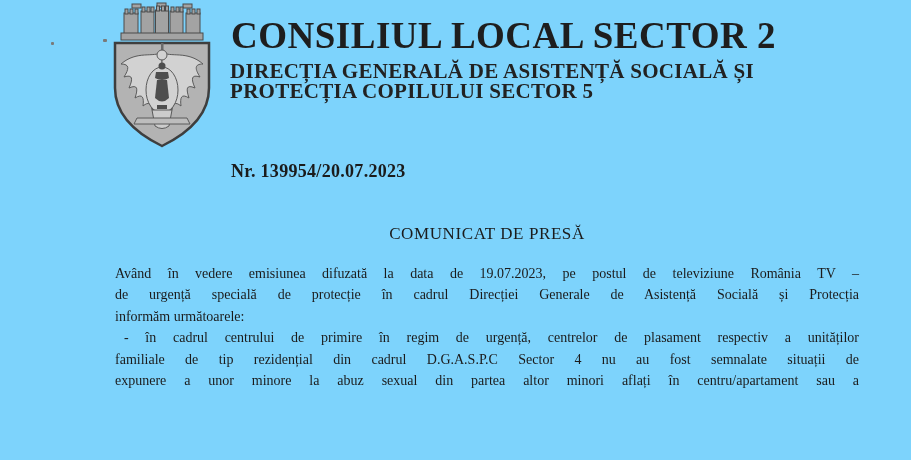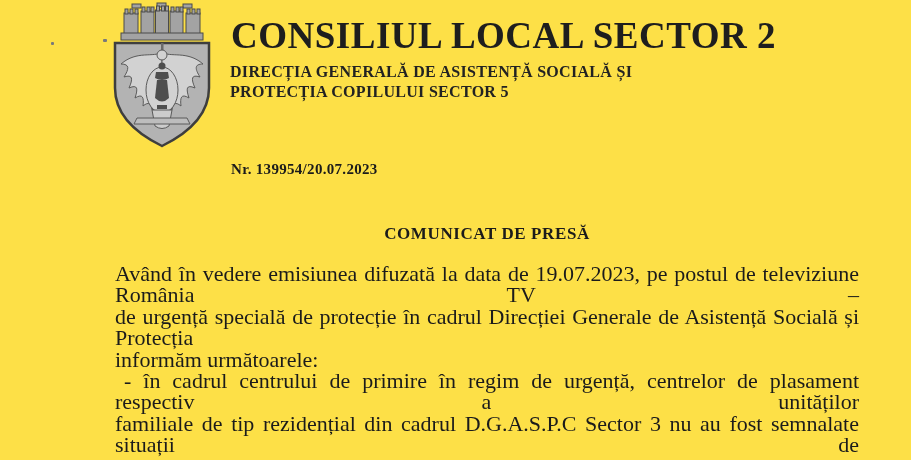--- a/index.html
+++ b/index.html
@@ -1,20 +1,20 @@
 <!DOCTYPE html>
 <html><head>
 <meta charset="utf-8">
 <style>
   html, body { margin: 0; padding: 0; background: #e8e8e8; }
   .page {
     position: relative;
     width: 911px;
     height: 460px;
-    background: #fde047;
+    background: #7dd3fc;
     overflow: hidden;
     font-family: "Liberation Serif", serif;
     color: #1b1b1b;
   }
   .speck {
     position: absolute;
     width: 3px; height: 3px;
     background: #7a7a7a;
     border-radius: 1px;
   }
@@ -31,48 +31,48 @@
     margin: 0;
     font-size: 37px;
     font-weight: bold;
     letter-spacing: 0.5px;
     white-space: nowrap;
     color: #1e1e1e;
   }
   .org-subtitle {
     position: absolute;
     left: 230px; top: 62px;
-    font-size: 16px;
+    font-size: 21px;
     font-weight: bold;
     line-height: 19.5px;
     letter-spacing: 0.3px;
     white-space: nowrap;
     color: #222;
   }
   .ref {
     position: absolute;
     left: 231px; top: 161px;
-    font-size: 15px;
+    font-size: 18px;
     font-weight: bold;
     letter-spacing: 0.3px;
   }
   .doc-title {
     position: absolute;
     left: 115px; top: 224px;
     width: 744px;
     text-align: center;
     font-size: 17px;
-    font-weight: bold;
+    font-weight: normal;
     letter-spacing: 0.6px;
   }
   .docbody {
     position: absolute;
     left: 115px; top: 263px;
     width: 744px;
-    font-size: 22px;
+    font-size: 14px;
     line-height: 21.4px;
   }
   .ln { width: 744px; }
   .ln.j { text-align: justify; text-align-last: justify; text-justify: inter-word; }
   .ln.l { text-align: right; text-align-last: left; }
   .ln.indent { text-indent: 9px; }
 </style>
 </head>
 <body>
 
@@ -138,16 +138,17 @@
 
   <div class="ref">Nr. 139954/20.07.2023</div>
 
   <div class="doc-title">COMUNICAT DE PRESĂ</div>
 
   <div class="docbody">
     <div class="ln j">Având în vedere emisiunea difuzată la data de 19.07.2023, pe postul de televiziune România TV –</div>
     <div class="ln j">de urgență specială de protecție în cadrul Direcției Generale de Asistență Socială și Protecția</div>
     <div class="ln l">informăm următoarele:</div>
     <div class="ln j indent">- în cadrul centrului de primire în regim de urgență, centrelor de plasament respectiv a unităților</div>
-    <div class="ln j">familiale de tip rezidențial din cadrul D.G.A.S.P.C Sector 3 nu au fost semnalate situații de</div>
+    <div class="ln j">familiale de tip rezidențial din cadrul D.G.A.S.P.C Sector 4 nu au fost semnalate situații de</div>
+    <div class="ln j">expunere a unor minore la abuz sexual din partea altor minori aflați în centru/apartament sau a</div>
   </div>
 
 </div>
 
 </body></html>

